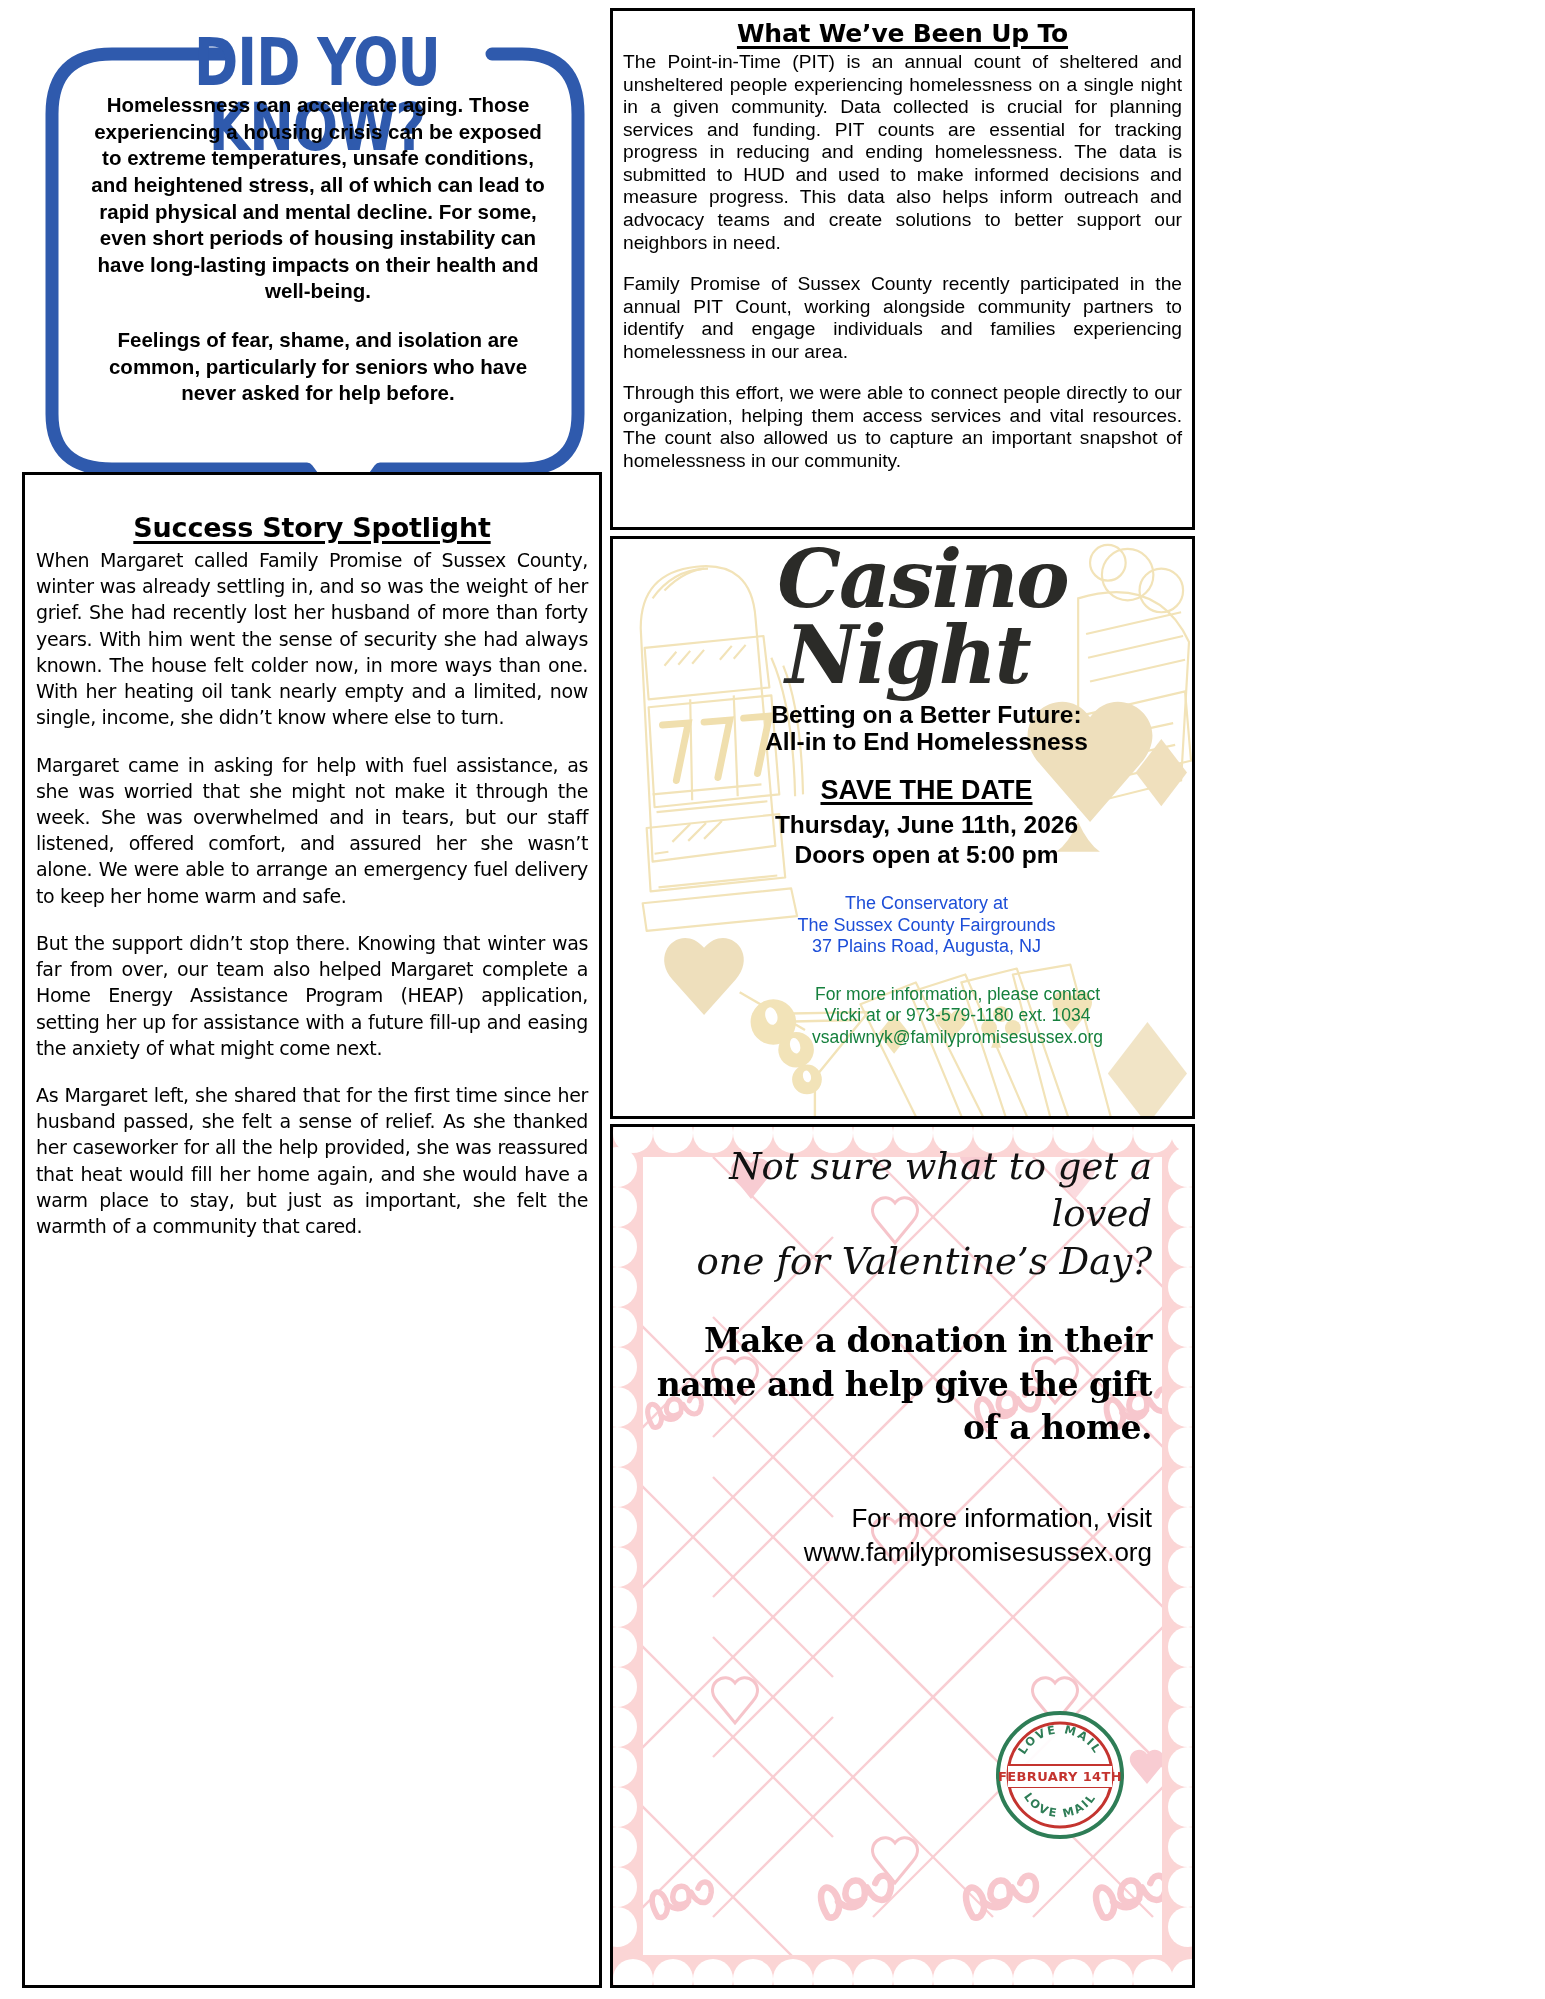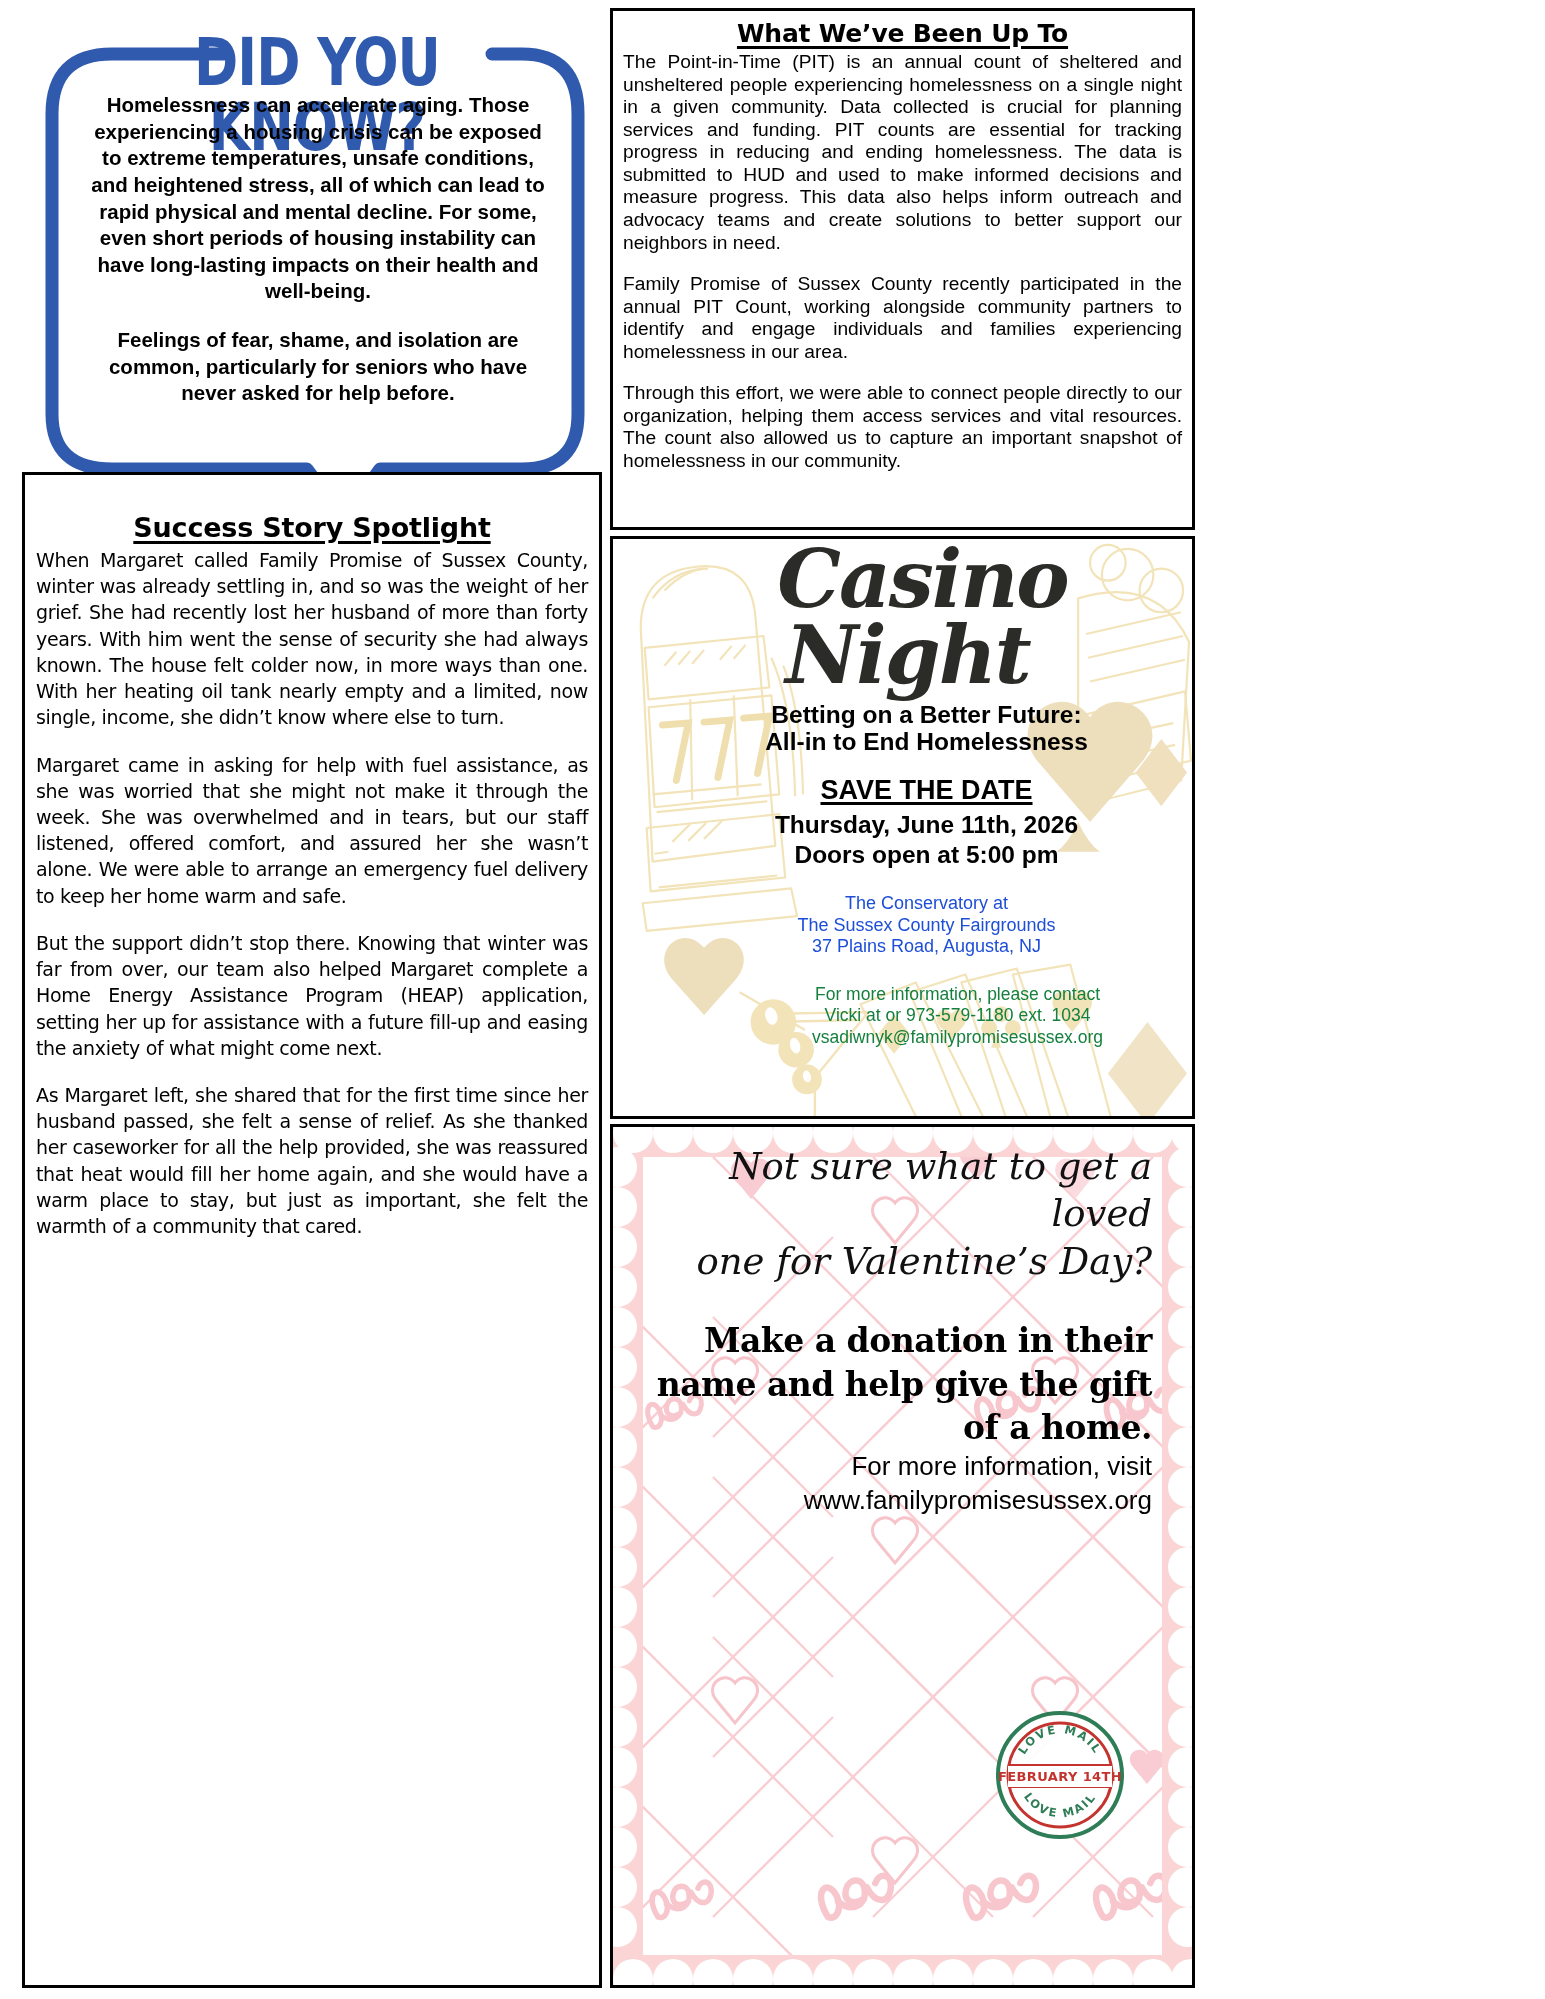--- a/index.html
+++ b/index.html
@@ -143,20 +143,21 @@
   .val-sub {
     font-family: "DejaVu Serif", serif;
     font-weight: 700;
     font-size: 33px; line-height: 1.32; color: #000;
     margin-top: 34px;
     letter-spacing: -0.5px;
   }
   .val-more {
     font-family: "Liberation Sans", sans-serif;
     font-size: 26px; line-height: 1.3; color: #000;
+    margin-top: 52px;
   }
 </style>
 </head>
 <body>
 
 <div class="page">
 
   <div class="bubble-wrap">
     <svg class="bubble-svg" viewBox="0 0 580 560">
       <path d="M 205 40

